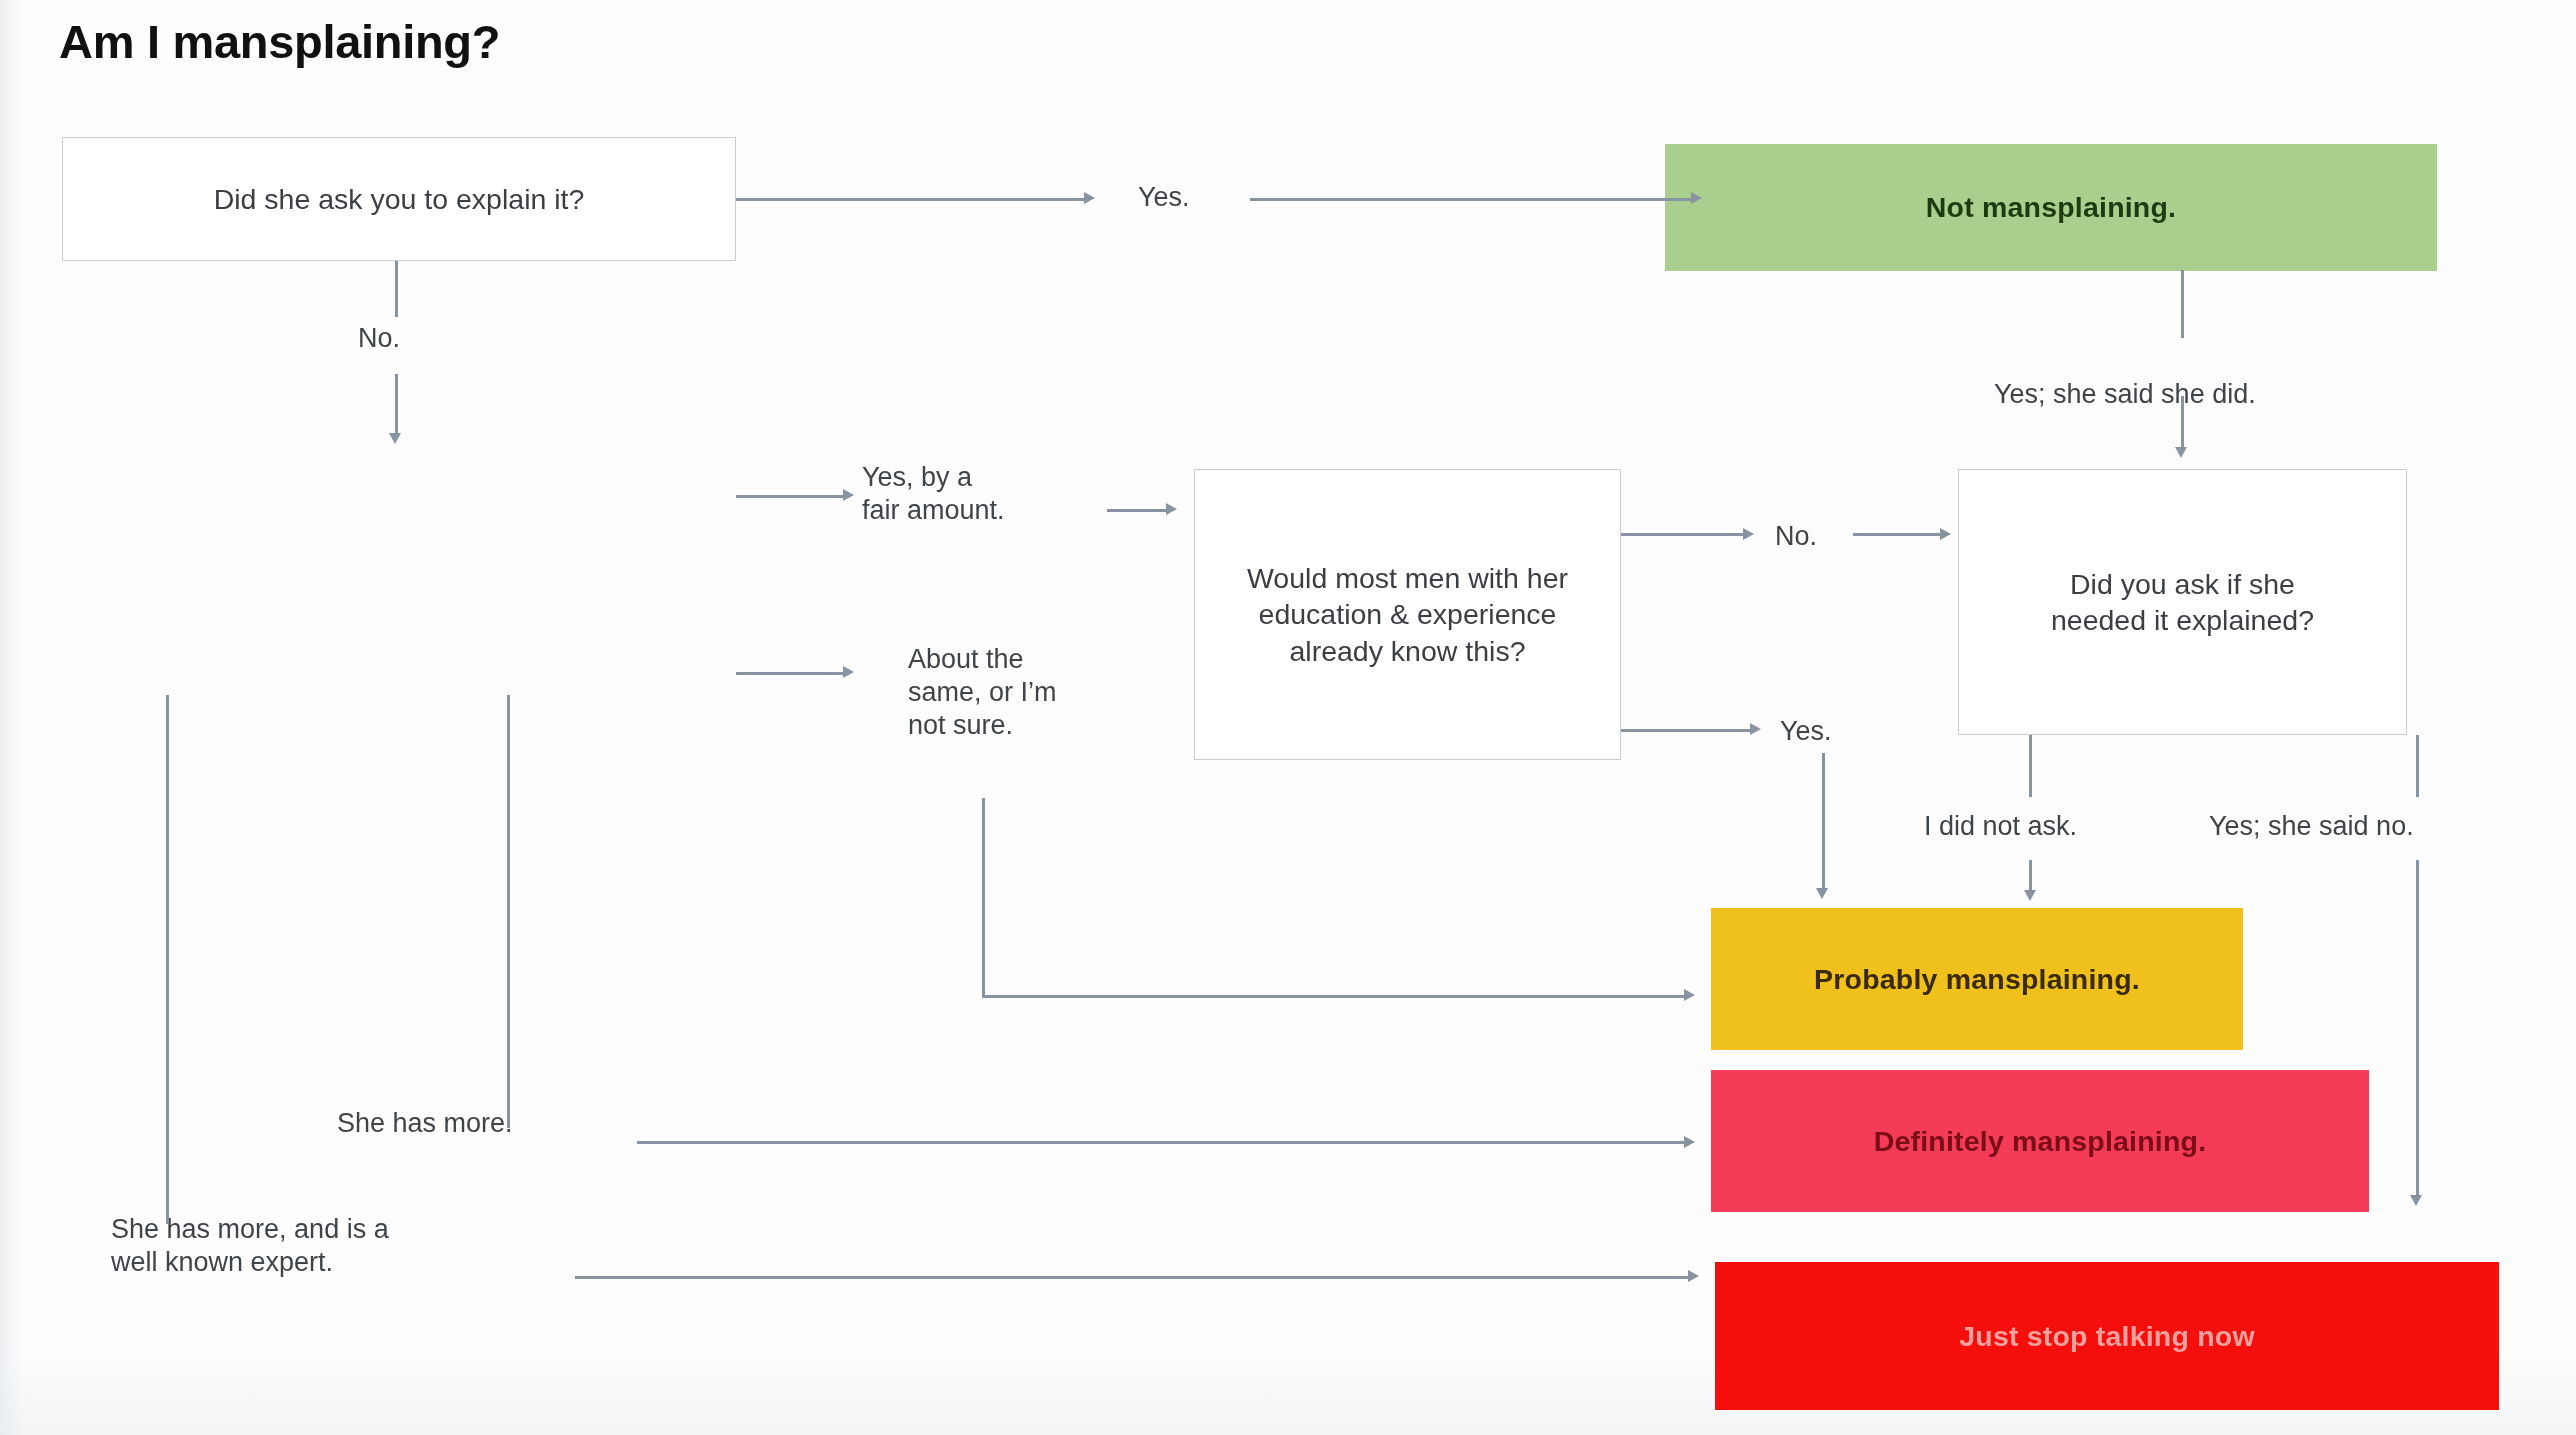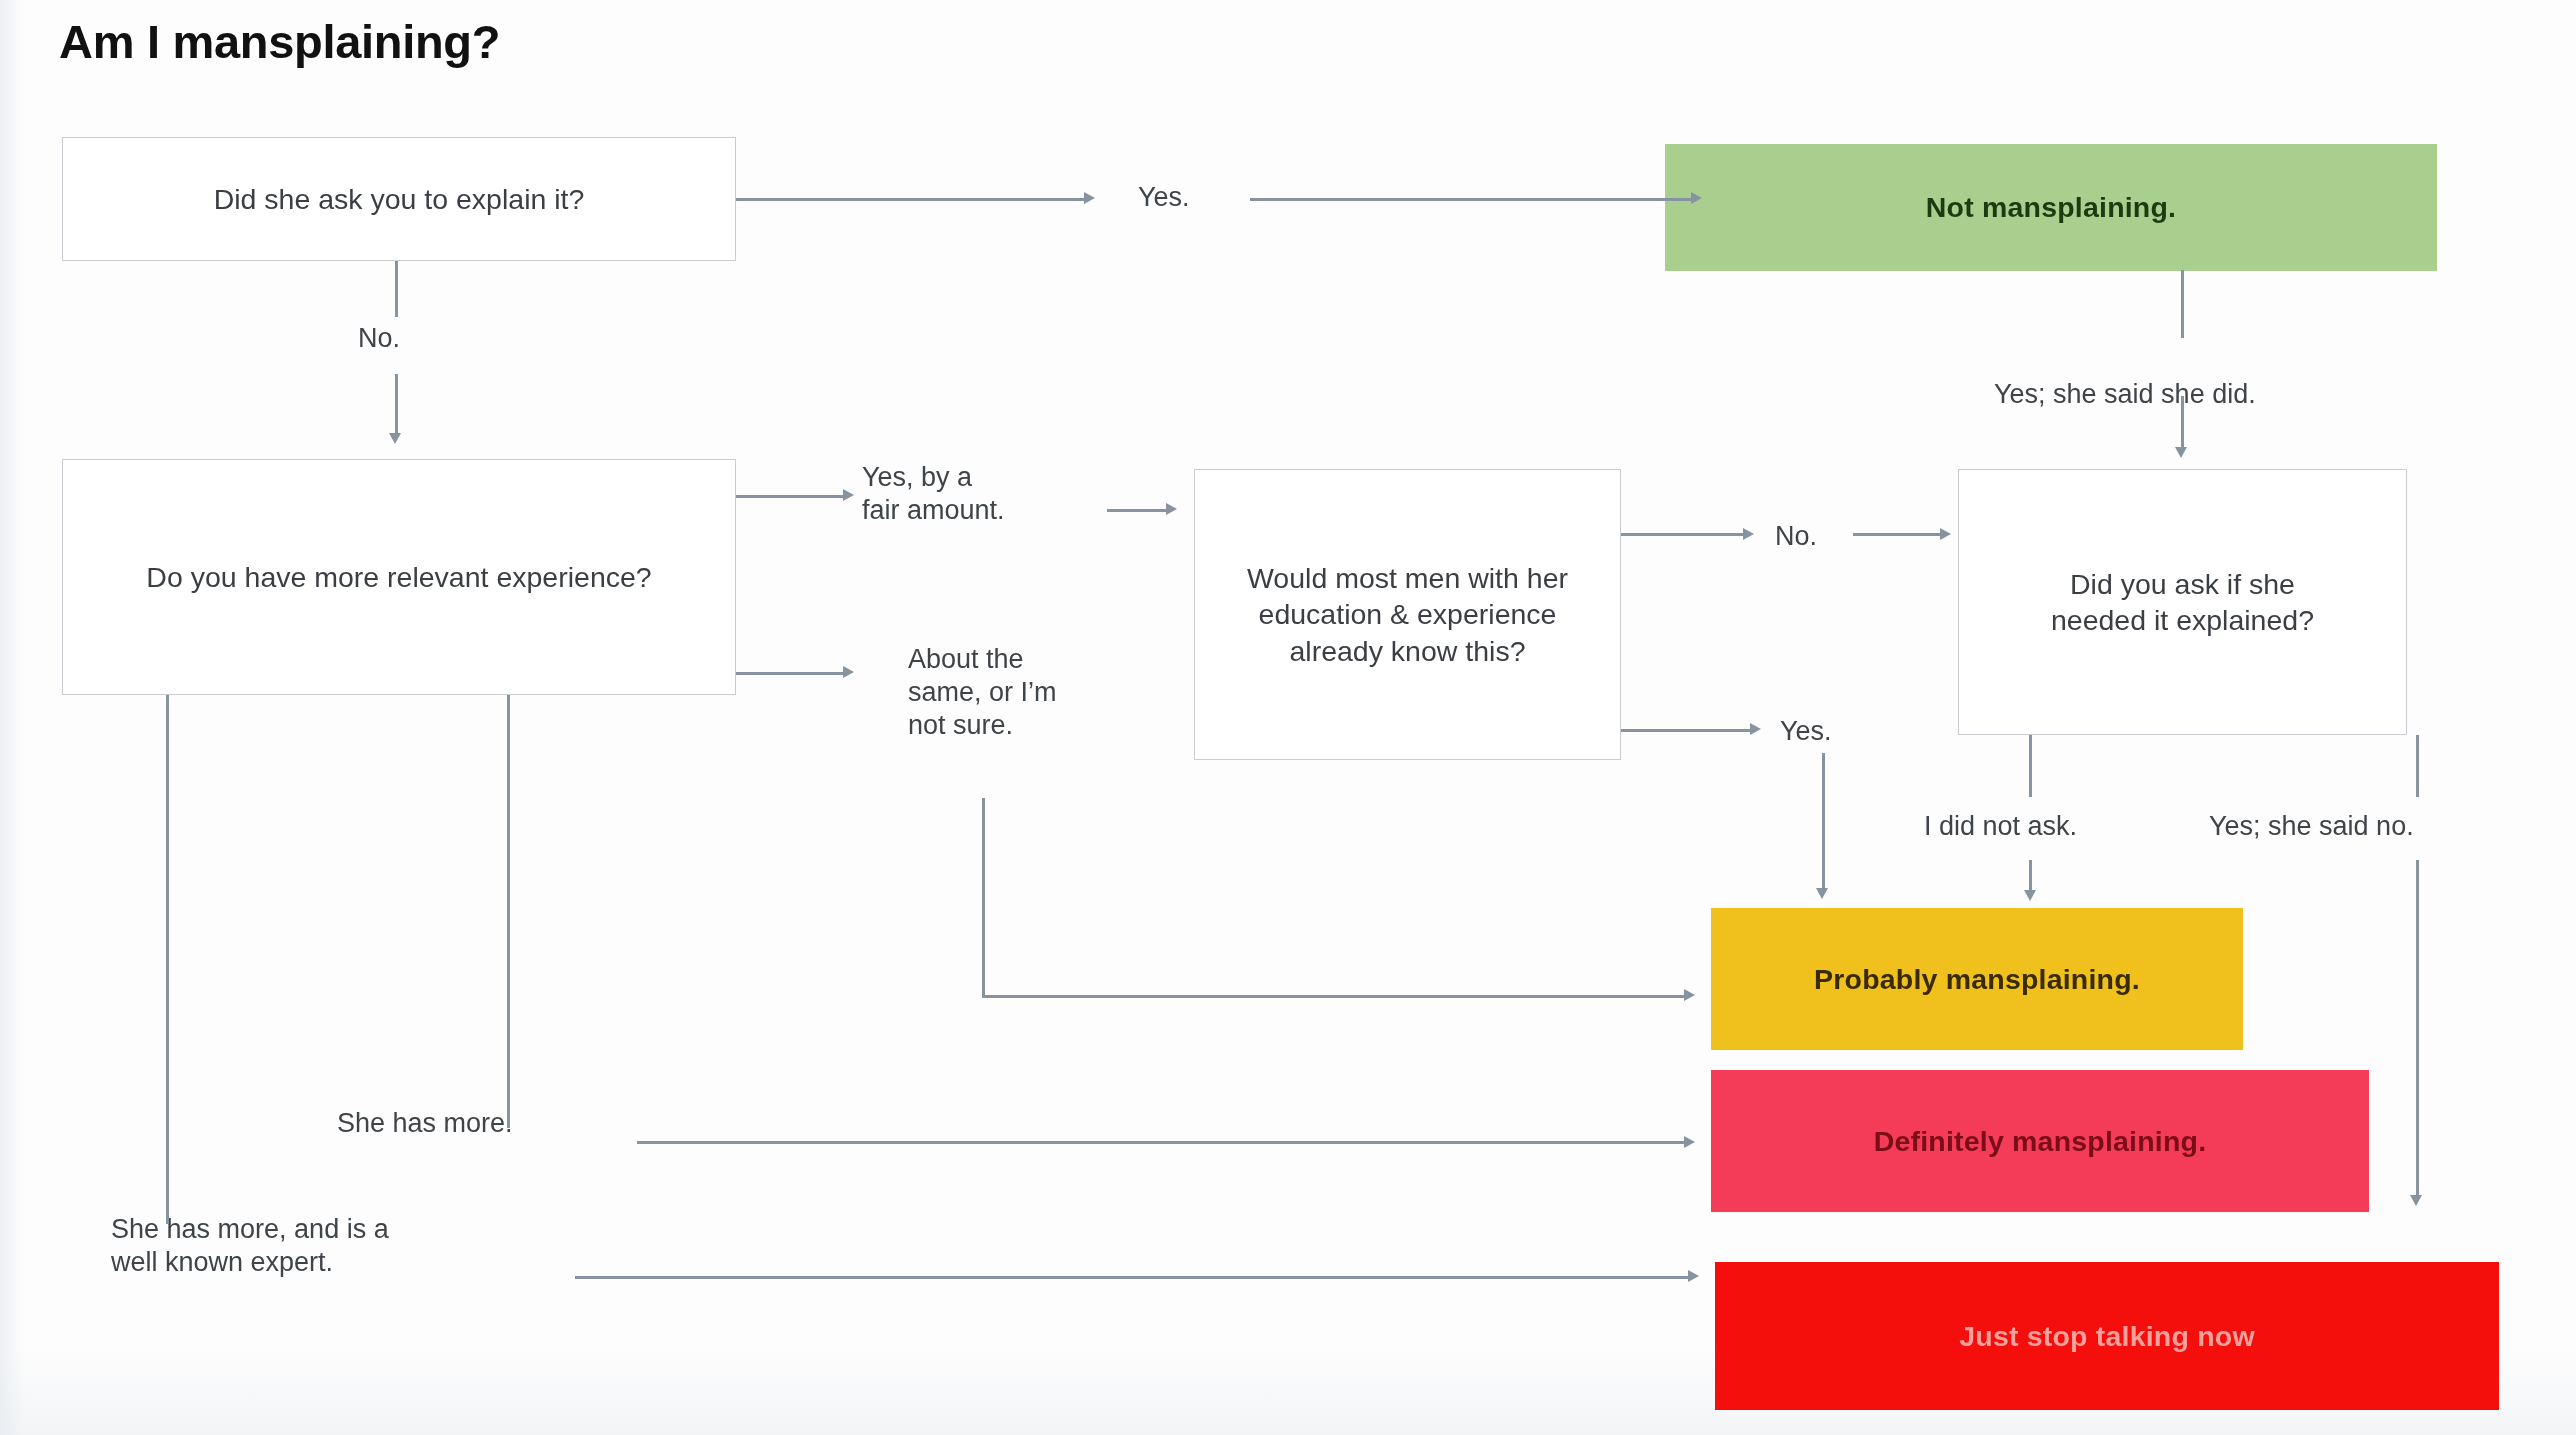--- a/index.html
+++ b/index.html
@@ -103,23 +103,20 @@
 <div id="canvas">
 
   <div id="page-shade"></div>
 
   <div class="title">Am I mansplaining?</div>
 
   <div class="node q" style="left:62px; top:137px; width:674px; height:124px;">
     <span>Did she ask you to explain it?</span>
   </div>
 
-  <div class="node q" style="left:62px; top:459px; width:674px; height:236px;">
-    <span style="max-width:557px;">Do you have more relevant experience?</span>
-  </div>
 
   <div class="node q" style="left:1194px; top:469px; width:427px; height:291px;">
     <span style="max-width:371px;">Would most men with her education &amp; experience already know this?</span>
   </div>
 
   <div class="node q" style="left:1958px; top:469px; width:449px; height:266px;">
     <span style="max-width:322px;">Did you ask if she needed it explained?</span>
   </div>
 
   <div class="node result green" style="left:1665px; top:144px; width:772px; height:127px;">

